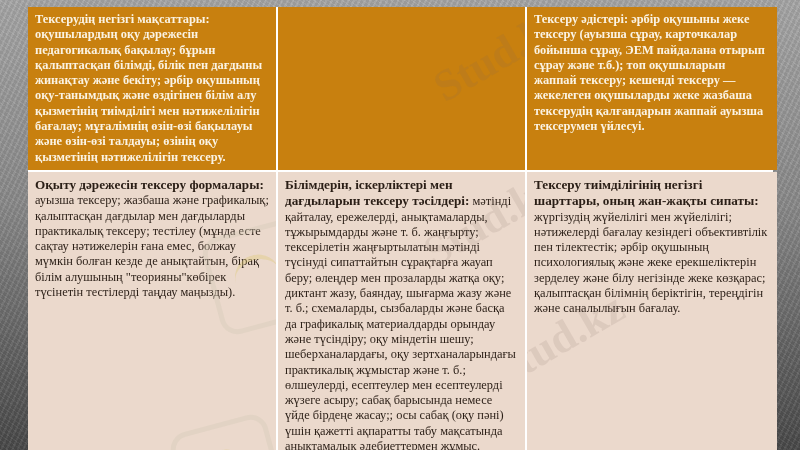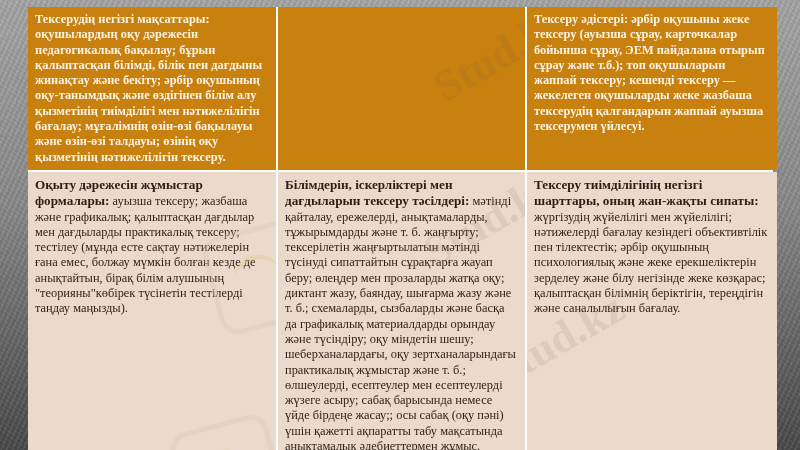--- a/index.html
+++ b/index.html
@@ -62,21 +62,21 @@
     <span>Тексерудің негізгі мақсаттары: оқушылардың оқу дәрежесін педагогикалық бақылау; бұрын қалыптасқан білімді, білік пен дағдыны жинақтау және бекіту; әрбір оқушының оқу-танымдық және өздігінен білім алу қызметінің тиімділігі мен нәтижелілігін бағалау; мұғалімнің өзін-өзі бақылауы және өзін-өзі талдауы; өзінің оқу қызметінің нәтижелілігін тексеру.</span>
   </div>
   <div class="cell head">
     <div class="watermark" style="left:150px; top:40px;">Stud.kz</div>
   </div>
   <div class="cell head">
     <span>Тексеру әдістері: әрбір оқушыны жеке тексеру (ауызша сұрау, карточкалар бойынша сұрау, ЭЕМ пайдалана отырып сұрау және т.б.); топ оқушыларын жаппай тексеру; кешенді тексеру — жекелеген оқушыларды жеке жазбаша тексерудің қалғандарын жаппай ауызша тексерумен үйлесуі.</span>
   </div>
 
   <div class="cell body">
-    <b>Оқыту дәрежесін жұмыстар формалары:</b><span> ауызша тексеру; жазбаша және графикалық; қалыптасқан дағдылар мен дағдыларды практикалық тексеру; тестілеу (мұнда есте сақтау нәтижелерін ғана емес, болжау мүмкін болған кезде де анықтайтын, бірақ білім алушының "теорияны"көбірек түсінетін тестілерді таңдау маңызды).</span>
+    <b>Оқыту дәрежесін тексеру формалары:</b><span> ауызша тексеру; жазбаша және графикалық; қалыптасқан дағдылар мен дағдыларды практикалық тексеру; тестілеу (мұнда есте сақтау нәтижелерін ғана емес, болжау мүмкін болған кезде де анықтайтын, бірақ білім алушының "теорияны"көбірек түсінетін тестілерді таңдау маңызды).</span>
     <div class="wm-logo" style="left:182px; top:55px;"></div>
     <div class="wm-logo" style="left:150px; top:250px;"></div>
   </div>
   <div class="cell body">
     <b>Білімдерін, іскерліктері мен дағдыларын тексеру тәсілдері:</b><span> мәтінді қайталау, ережелерді, анықтамаларды, тұжырымдарды және т. б. жаңғырту; тексерілетін жаңғыртылатын мәтінді түсінуді сипаттайтын сұрақтарға жауап беру; өлеңдер мен прозаларды жатқа оқу; диктант жазу, баяндау, шығарма жазу және т. б.; схемаларды, сызбаларды және басқа да графикалық материалдарды орындау және түсіндіру; оқу міндетін шешу; шеберханалардағы, оқу зертханаларындағы практикалық жұмыстар және т. б.; өлшеулерді, есептеулер мен есептеулерді жүзеге асыру; сабақ барысында немесе үйде бірдеңе жасау;; осы сабақ (оқу пәні) үшін қажетті ақпаратты табу мақсатында анықтамалық әдебиеттермен жұмыс.</span>
     <div class="watermark" style="left:140px; top:40px;">Stud.kz</div>
   </div>
   <div class="cell body">
     <b>Тексеру тиімділігінің негізгі шарттары, оның жан-жақты сипаты:</b><span> жүргізудің жүйелілігі мен жүйелілігі; нәтижелерді бағалау кезіндегі объективтілік пен тілектестік; әрбір оқушының психологиялық және жеке ерекшеліктерін зерделеу және білу негізінде жеке көзқарас; қалыптасқан білімнің беріктігін, тереңдігін және саналылығын бағалау.</span>
     <div class="watermark" style="left:-40px; top:160px;">Stud.kz</div>

